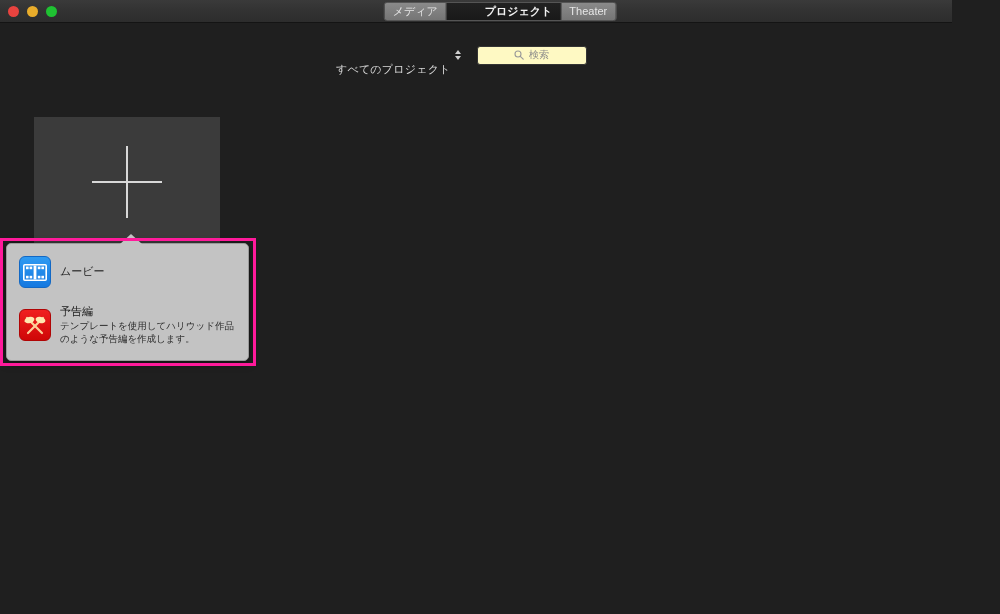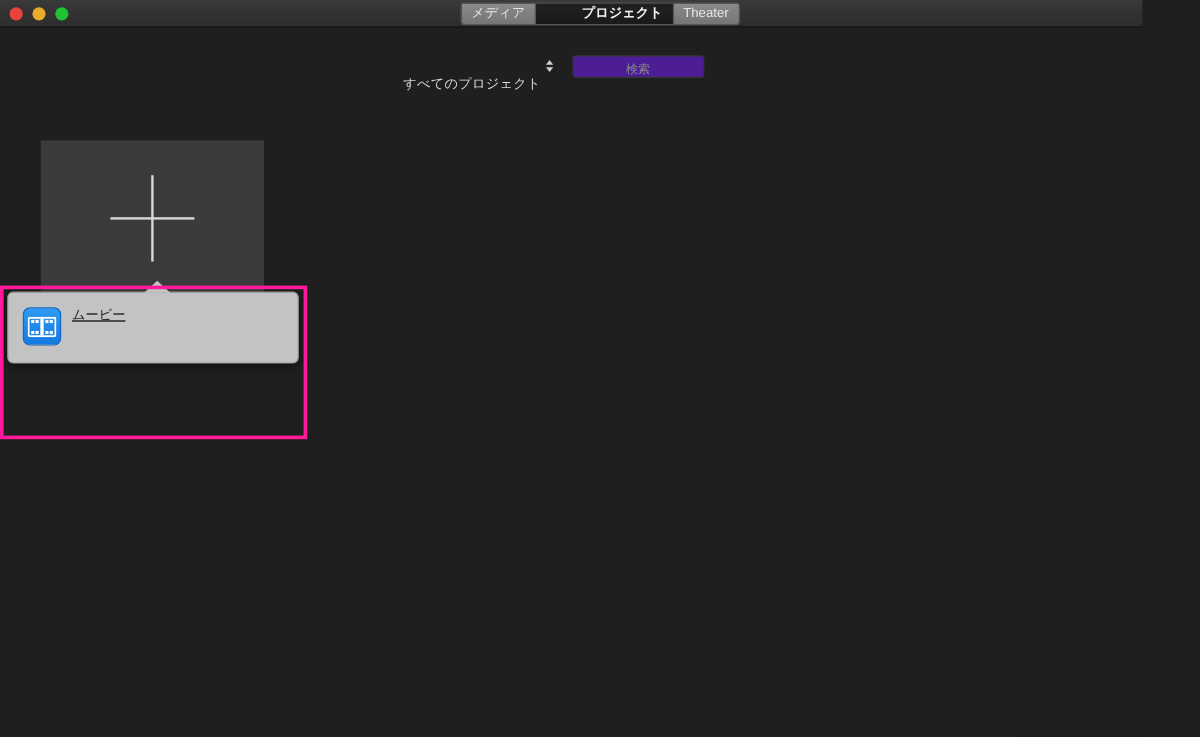--- a/index.html
+++ b/index.html
@@ -133,28 +133,27 @@
     border-left: 3.5px solid transparent;
     border-right: 3.5px solid transparent;
   }
   .stepper .up   { border-bottom: 4px solid #cfcfcf; }
   .stepper .down { border-top: 4px solid #cfcfcf; }
 
   .search-field {
     margin-left: 16px;
     width: 110px;
     height: 19px;
-    background: #4c1d95;
+    background: #fef9c3;
     border: 1px solid #343434;
     border-radius: 3px;
     display: flex;
     align-items: center;
     justify-content: center;
     gap: 5px;
-    flex-direction: column;
   }
   .search-field .mag { display: block; }
   .search-ph {
     font-size: 10px;
     color: #8a8a8a;
     white-space: nowrap;
   }
 
   
   .project-tile {
@@ -216,25 +215,24 @@
   .popover {
     width: 243px;
     background: #c3c3c3;
     border-radius: 5px;
     border: 1px solid #9a9a9a;
     padding: 9px 8px 10px 8px;
     box-shadow: 0 2px 8px rgba(0,0,0,0.55);
   }
   .pop-item {
     display: flex;
-    align-items: flex-start;
+    align-items: center;
     gap: 9px;
     padding: 3px 4px 4px 4px;
     border-radius: 3px;
-    text-decoration: underline;
   }
   .pop-item + .pop-item { margin-top: 9px; }
 
   .pop-icon {
     width: 32px; height: 32px;
     border-radius: 6px;
     flex: 0 0 32px;
     display: flex;
     align-items: center;
     justify-content: center;
@@ -329,19 +327,35 @@
             <rect x="6.6" y="11.8" width="2.6" height="2.6" fill="#ffffff"></rect>
             <rect x="14.8" y="11.8" width="2.6" height="2.6" fill="#ffffff"></rect>
             <rect x="18.4" y="11.8" width="2.6" height="2.6" fill="#ffffff"></rect>
           </svg>
         </div>
         <div class="pop-text">
           <div class="pop-title">ムービー</div>
         </div>
       </div>
 
+      <div class="pop-item">
+        <div class="pop-icon icon-trailer">
+          <svg width="26" height="24" viewBox="0 0 26 24">
+            <g stroke="#ffd9a0" stroke-width="2.2" stroke-linecap="round" opacity="0.95">
+              <line x1="5" y1="5" x2="20" y2="20"></line>
+              <line x1="21" y1="5" x2="6" y2="20"></line>
+            </g>
+            <ellipse cx="7.5" cy="7" rx="5" ry="3.1" fill="#ffe8b0" transform="rotate(-14 7.5 7)"></ellipse>
+            <ellipse cx="18.5" cy="7" rx="5" ry="3.1" fill="#ffe8b0" transform="rotate(14 18.5 7)"></ellipse>
+          </svg>
+        </div>
+        <div class="pop-text">
+          <div class="pop-title">予告編</div>
+          <div class="pop-desc">テンプレートを使用してハリウッド作品のような予告編を作成します。</div>
+        </div>
+      </div>
 
     </div>
   </div>
 
   <div class="highlight-box"></div>
 
 </div>
 
 </body></html>

